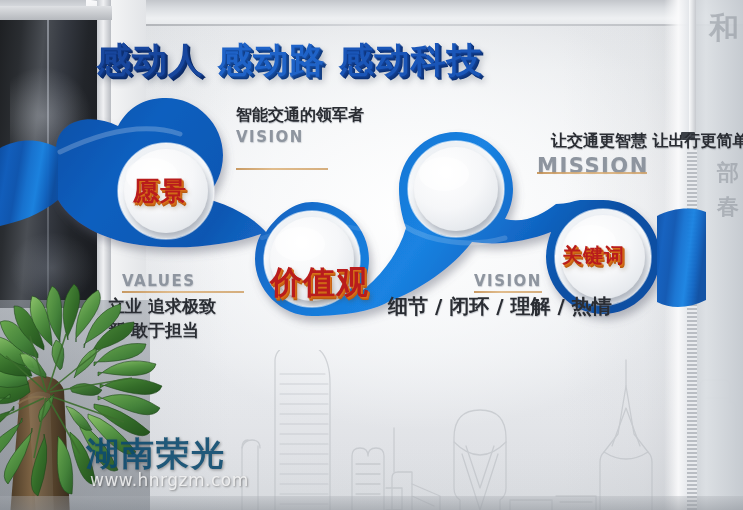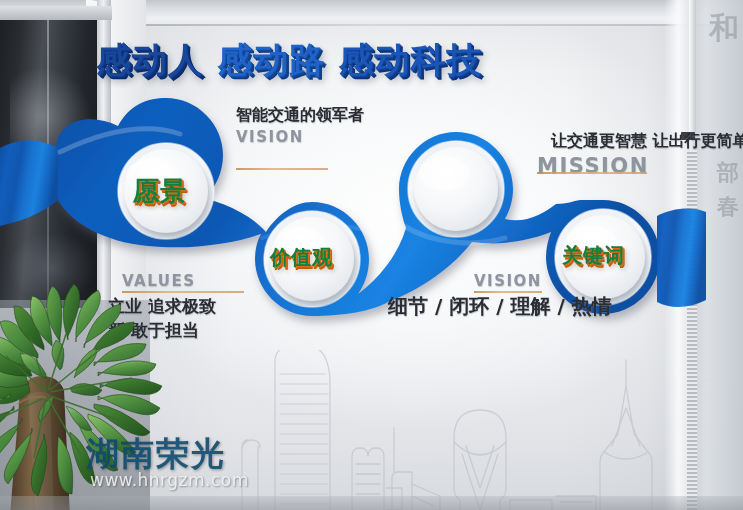--- a/index.html
+++ b/index.html
@@ -119,21 +119,21 @@
   .headline .w2{color:#1f63c8;text-shadow:1px 1px 0 #144a9e,2px 2px 0 #12418c,3px 3px 0 #0f3a7e,4px 5px 7px rgba(40,50,70,.4);}
   .headline .w3{color:#1a56b8;text-shadow:1px 1px 0 #113f92,2px 2px 0 #0f3882,3px 3px 0 #0d3174,4px 5px 7px rgba(40,50,70,.4);}
 
   
   .chain{position:absolute;left:0;top:0;width:743px;height:510px;}
 
   
   .node-label{
     position:absolute;font-weight:bold;white-space:nowrap;
     font-family:"DejaVu Sans","Liberation Sans",sans-serif;
-    color:#15803d;
+    color:#b91c1c;
     text-shadow:
       1px 1px 0 #d8701a, 2px 2px 0 #c86413, 2px 3px 0 #b85b10,
       3px 4px 5px rgba(90,60,20,.40);
     letter-spacing:1px;
   }
 
   
   .cn{
     font-family:"DejaVu Sans","Liberation Sans",sans-serif;
     font-weight:bold;color:#2a2d33;white-space:nowrap;
@@ -366,21 +366,21 @@
 
     <g>
       <circle cx="603" cy="257" r="48" fill="url(#ringInner)"></circle>
       <circle cx="603" cy="257" r="48" fill="none" stroke="rgba(255,255,255,.6)" stroke-width="1.5"></circle>
       <circle cx="603" cy="257" r="42" fill="url(#discG)" filter="url(#dropsh2)"></circle>
       <ellipse cx="591" cy="242" rx="25" ry="17" fill="rgba(255,255,255,.55)"></ellipse>
     </g>
   </svg>
 
   <div class="node-label" style="left:133px; top:174px; font-size:26px;">愿景</div>
-  <div class="node-label" style="left:270px; top:244px; font-size:20px;">价值观</div>
+  <div class="node-label" style="left:270px; top:261px; font-size:32px;">价值观</div>
   <div class="node-label" style="left:562px; top:242px; font-size:20px;">关键词</div>
 
   <div class="blk" style="left:236px; top:104px;">
     <div class="cn" style="font-size:16px; line-height:21px;">智能交通的领军者</div>
     <div class="en" style="font-size:15px; margin-top:3px;">VISION</div>
   </div>
   <div class="rule" style="left:236px; top:168px; width:92px;"></div>
 
   <div class="blk" style="left:507px; top:130px;">
     <div class="cn" style="font-size:16px; line-height:21px;margin-left:44px;">让交通更智慧 让出行更简单</div>

